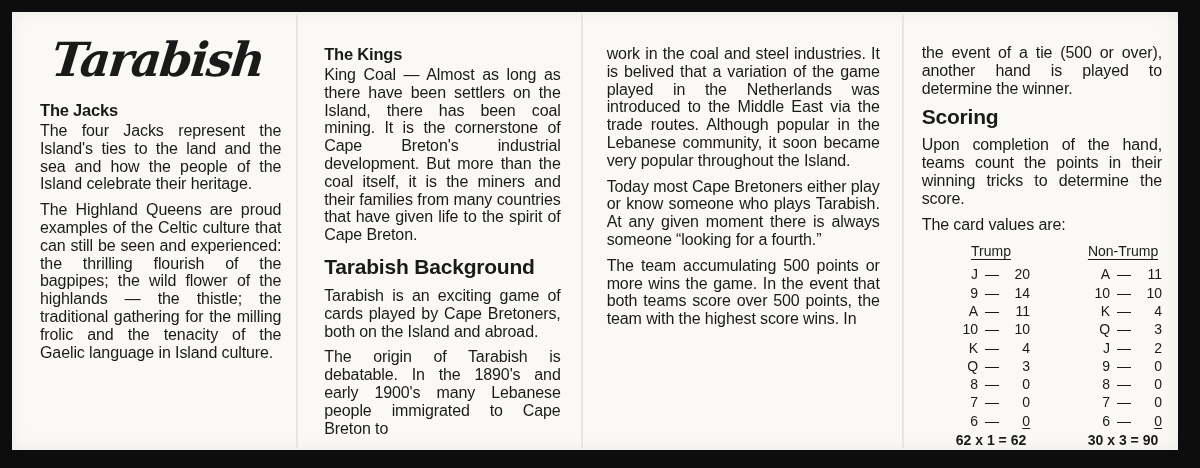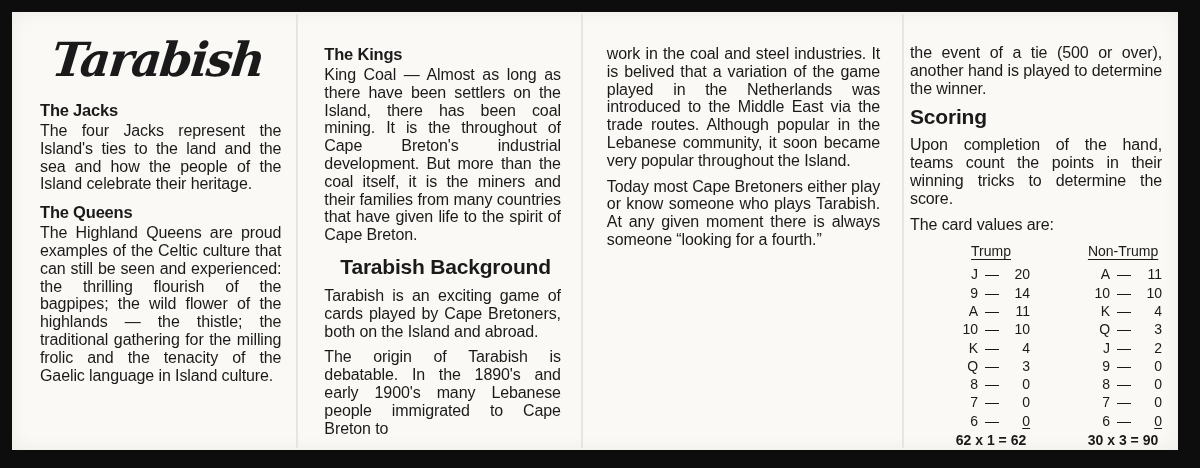--- a/index.html
+++ b/index.html
@@ -21,21 +21,21 @@
   }
   .fold {
     width: 2px;
     background: linear-gradient(to right, #eceae3, #dfddd5, #f2f1ea);
     margin-top: 2px; margin-bottom: 2px;
   }
   .panel { box-sizing: border-box; }
   .p1 { width: 293px; padding: 14px 15px 0 28px; }
   .p2 { width: 291px; padding: 33px 20px 0 26px; }
   .p3 { width: 329px; padding: 33px 22px 0 24px; }
-  .p4 { width: 283px; padding: 32px 16px 0 6px; }
+  .p4 { width: 283px; padding: 32px 16px 0 18px; }
 
   .logo {
     font-family: "DejaVu Serif", serif;
     font-style: italic;
     font-weight: 700;
     font-size: 47px;
     letter-spacing: -2px;
     transform: skewX(-6deg);
     text-align: center;
     margin: 6px 6px 14px 0;
@@ -44,21 +44,21 @@
   .panel p {
     font-size: 16px;
     line-height: 17.8px;
     text-align: justify;
     margin: 0 0 8px 0;
     letter-spacing: -0.1px;
   }
   h1, h2 { margin: 0; letter-spacing: -0.2px; }
   .h-main { font-size: 20.5px; line-height: 23px; font-weight: bold; }
   .p1 .h-main { margin: 0 0 5px 0; white-space: nowrap; }
-  .h-mid { font-size: 21px; line-height: 24px; font-weight: bold; margin: 11px 0 8px 16px; }
+  .h-mid { font-size: 21px; line-height: 24px; font-weight: bold; margin: 11px 0 8px 0; }
   .h-scoring { margin: 2px 0 7px 0; }
   .h-sub { font-size: 16.5px; line-height: 19px; font-weight: bold; margin: 0 0 2px 0; }
   .h-sub.gap { margin-top: 10px; }
 
   .values-label { margin-bottom: 9px !important; text-align: right; }
   .values-table {
     display: flex;
     justify-content: flex-end;
     gap: 54px;
     font-size: 14px;
@@ -82,39 +82,39 @@
 </style>
 </head>
 <body>
 
 <div class="paper">
 
   <section class="panel p1">
     <div class="logo">Tarabish</div>
     <h2 class="h-sub">The Jacks</h2>
     <p>The four Jacks represent the Island's ties to the land and the sea and how the people of the Island celebrate their heritage.</p>
-    <h2 class="h-sub gap">The Queens</h2>
     <p>The Highland Queens are proud examples of the Celtic culture that can still be seen and experienced: the thrilling flourish of the bagpipes; the wild flower of the highlands — the thistle; the traditional gathering for the milling frolic and the tenacity of the Gaelic language in Island culture.</p>
   </section>
 
   <div class="fold"></div>
 
   <section class="panel p2">
     <h2 class="h-sub">The Kings</h2>
-    <p>King Coal — Almost as long as there have been settlers on the Island, there has been coal mining. It is the throughout of Cape Breton's industrial development. But more than the coal itself, it is the miners and their families from many countries that have given life to the spirit of Cape Breton.</p>
+    <p>King Coal — Almost as long as there have been settlers on the Island, there has been coal mining. It is the cornerstone of Cape Breton's industrial development. But more than the coal itself, it is the miners and their families from many countries that have given life to the spirit of Cape Breton.</p>
     <h1 class="h-mid">Tarabish Background</h1>
     <p>Tarabish is an exciting game of cards played by Cape Bretoners, both on the Island and abroad.</p>
     <p>The origin of Tarabish is debatable. In the 1890's and early 1900's many Lebanese people immigrated to Cape Breton to</p>
   </section>
 
   <div class="fold"></div>
 
   <section class="panel p3">
     <p>work in the coal and steel industries. It is belived that a variation of the game played in the Netherlands was introduced to the Middle East via the trade routes. Although popular in the Lebanese community, it soon became very popular throughout the Island.</p>
     <p>Today most Cape Bretoners either play or know someone who plays Tarabish. At any given moment there is always someone “looking for a fourth.”</p>
+    <p>The team accumulating 500 points or more wins the game. In the event that both teams score over 500 points, the team with the highest score wins. In</p>
   </section>
 
   <div class="fold"></div>
 
   <section class="panel p4">
     <p>the event of a tie (500 or over), another hand is played to determine the winner.</p>
     <h1 class="h-mid h-scoring">Scoring</h1>
     <p>Upon completion of the hand, teams count the points in their winning tricks to determine the score.</p>
     <p class="values-label">The card values are:</p>
     <div class="values-table">

